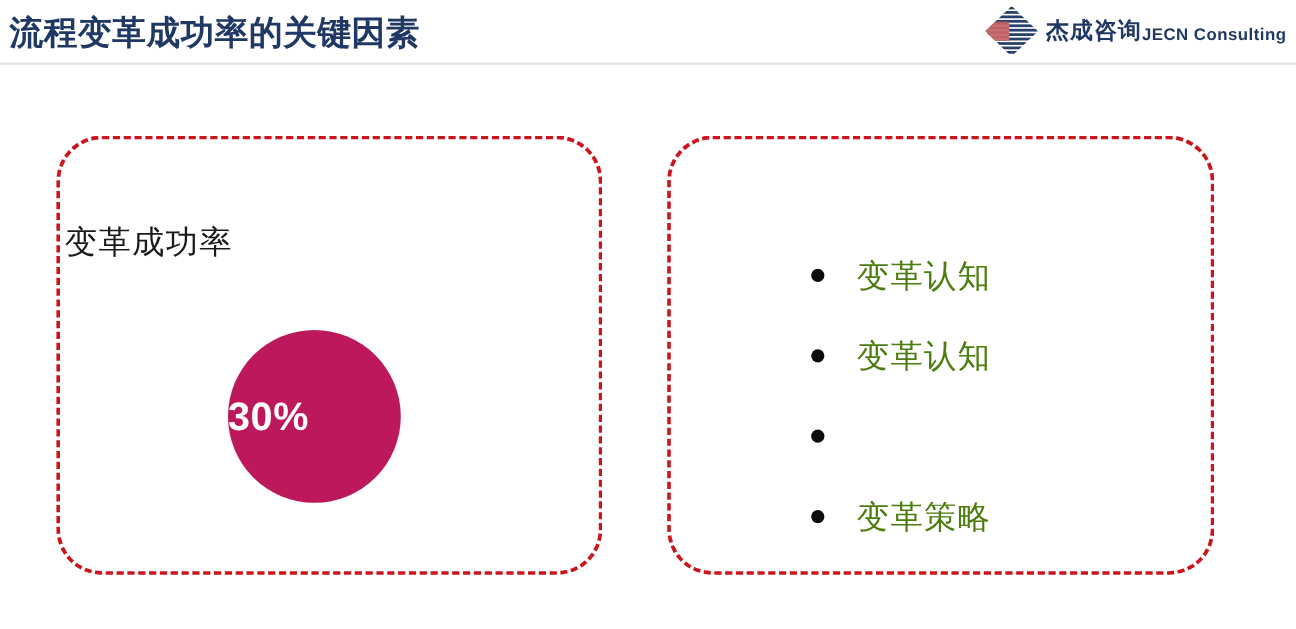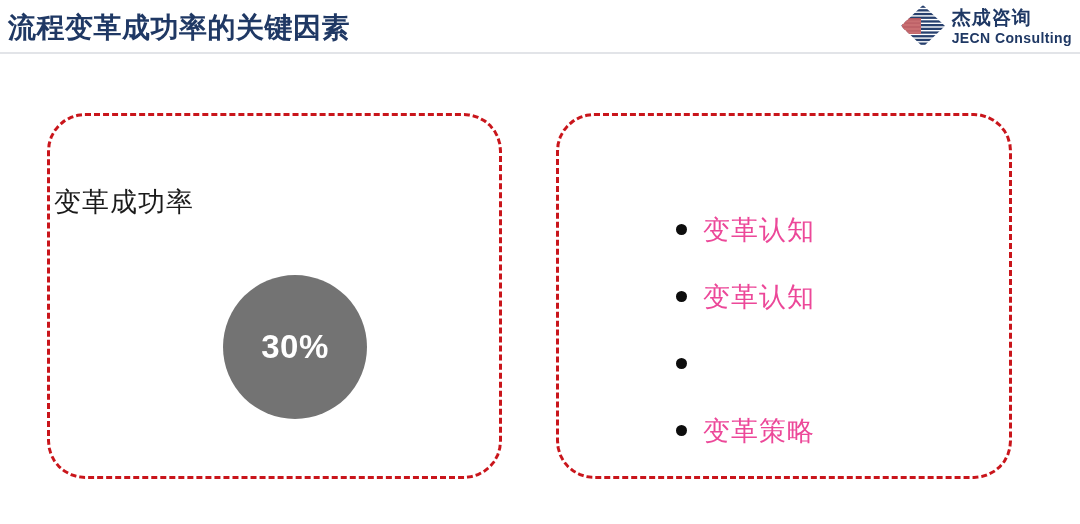--- a/index.html
+++ b/index.html
@@ -54,21 +54,21 @@
     align-items: center;
     gap: 7px;
   }
   #logo-mark {
     width: 44px;
     height: 42px;
     display: block;
   }
   #logo-text-block {
     display: flex;
-    flex-direction: column;
+    flex-direction: row;
     justify-content: center;
     line-height: 1;
   }
   #logo-name-cn {
     font-size: 19px;
     font-weight: bold;
     color: #1F3864;
     letter-spacing: 1px;
     white-space: nowrap;
   }
@@ -108,29 +108,28 @@
     left: 4px;
     top: 68px;
     width: 455px;
     text-align: left;
     font-size: 27px;
     color: #1a1a1a;
     letter-spacing: 1px;
   }
   #success-rate-bubble {
     position: absolute;
-    left: 173px;
+    left: 140px;
     top: 159px;
     width: 144px;
     height: 144px;
     border-radius: 50%;
-    background: #737373;
+    background: #be185d;
     display: flex;
     align-items: center;
-    justify-content: center;
   }
   #success-rate-value {
     color: #ffffff;
     font-size: 33px;
     font-weight: bold;
     letter-spacing: 0.5px;
   }
 
   
   #factor-list {
@@ -147,23 +146,23 @@
     height: 67px;
   }
   .factor-bullet {
     width: 11px;
     height: 11px;
     border-radius: 50%;
     background: #0d0d0d;
     flex: 0 0 auto;
   }
   .factor-label {
-    margin-left: 16px;
+    margin-left: 27px;
     font-size: 27px;
-    color: #ec4899;
+    color: #4d7c0f;
     letter-spacing: 1px;
     white-space: nowrap;
   }
 </style>
 </head>
 <body>
 
 <div id="slide-header">
   <div id="page-title">流程变革成功率的关键因素</div>
 

